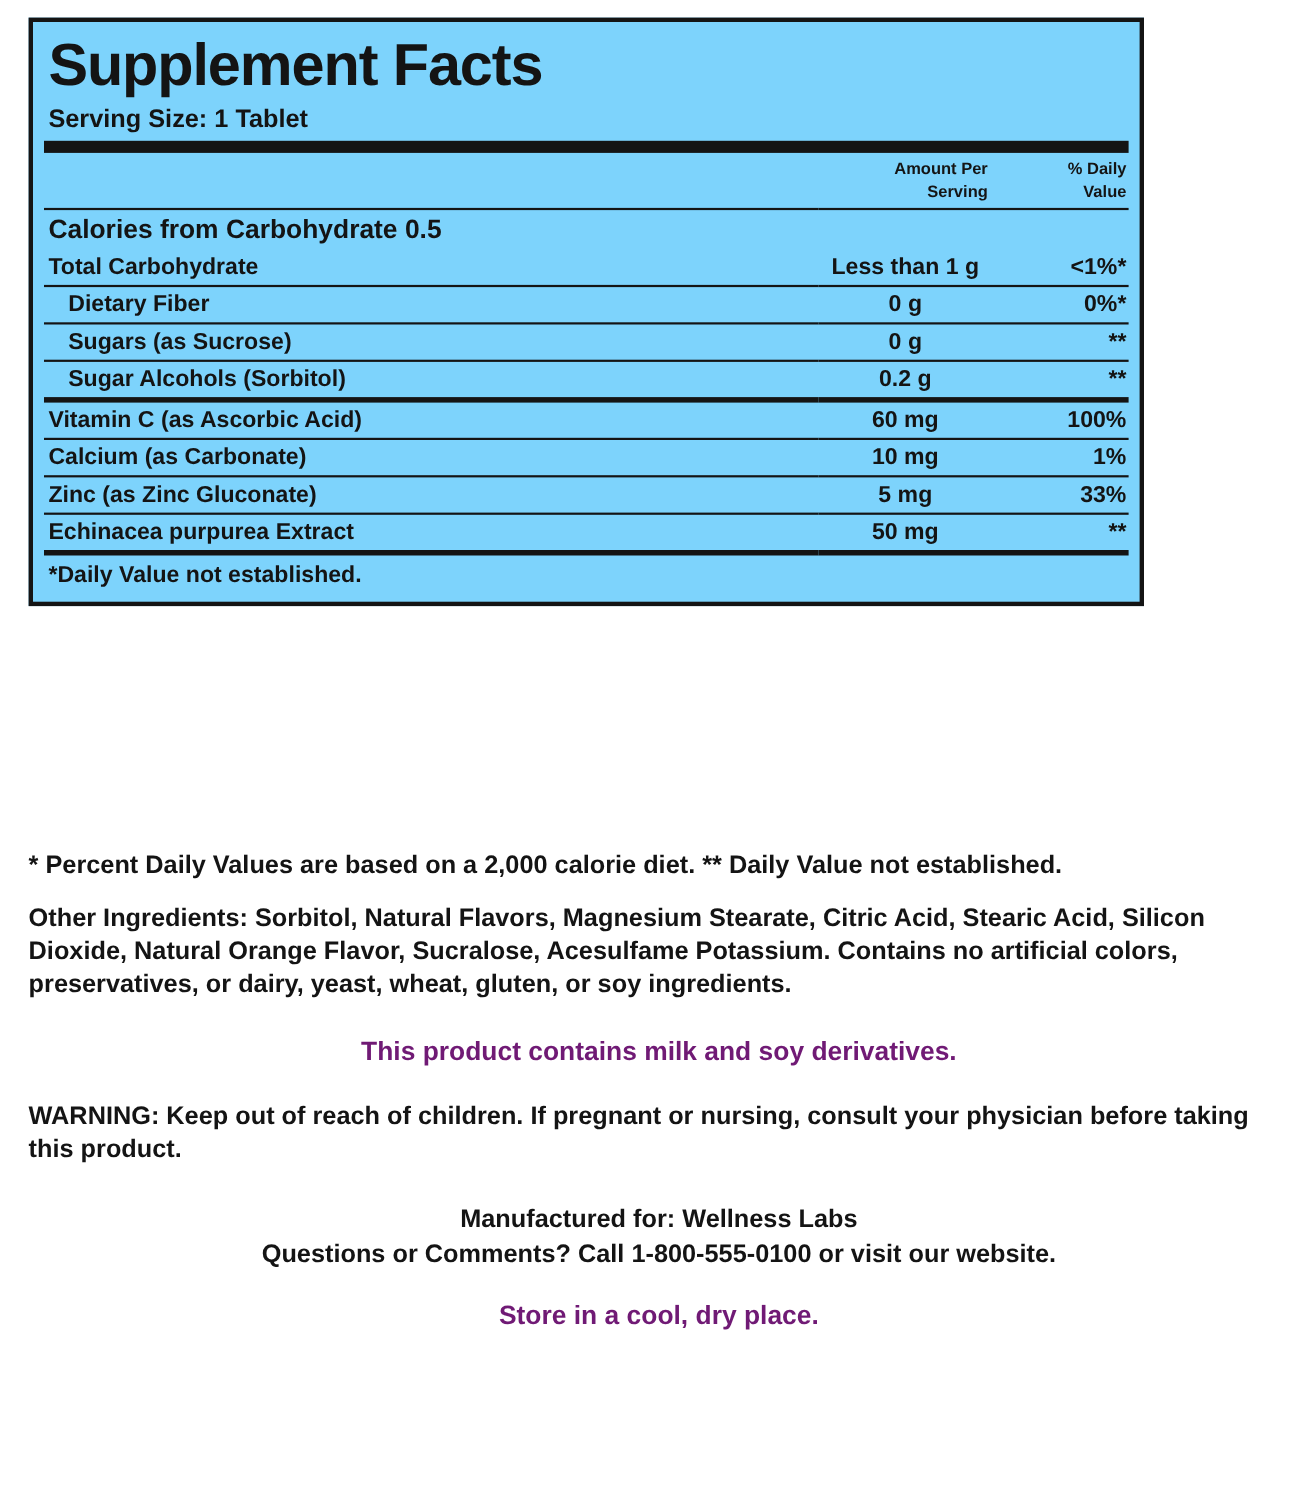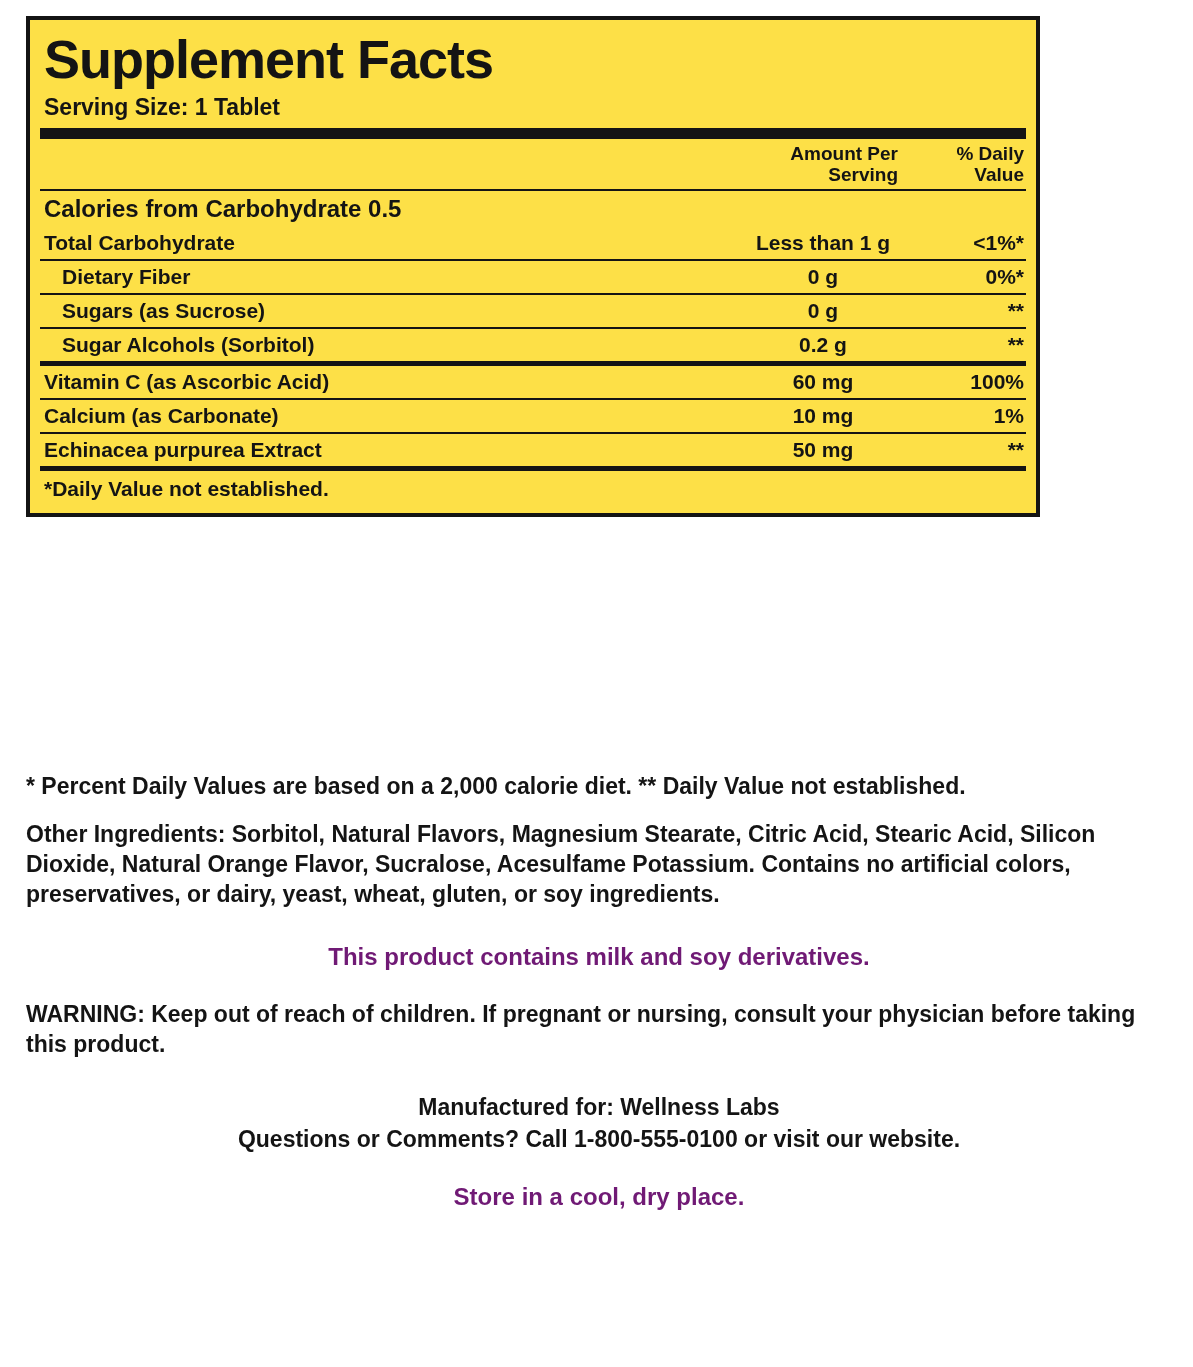--- a/index.html
+++ b/index.html
@@ -24,21 +24,21 @@
   }
 
   
   .facts-panel {
     position: absolute;
     left: 26px;
     top: 16px;
     width: 1014px;
     box-sizing: border-box;
     border: 4px solid #141414;
-    background: #fde047;
+    background: #7dd3fc;
     padding: 8px 10px 10px 10px;
   }
 
   .facts-title {
     font-size: 54px;
     line-height: 58px;
     font-weight: bold;
     letter-spacing: -1px;
     color: #141414;
     margin: 2px 0 0 4px;
@@ -76,21 +76,21 @@
 
   .hdr-row td {
     font-size: 19px;
     line-height: 21px;
     font-weight: bold;
     text-align: right;
     padding-bottom: 4px;
   }
   .hdr-sub {
     display: block;
-    font-size: 19px;
+    font-size: 15px;
     font-weight: bold;
   }
 
   .row-sep td {
     border-bottom: 2px solid #141414;
   }
   .row-sep-thick td {
     border-bottom: 5px solid #141414;
   }
   .indent-1 { padding-left: 22px !important; }
@@ -199,20 +199,25 @@
         <tr class="row-sep">
           <td class="col-name">Vitamin C (as Ascorbic Acid)</td>
           <td class="col-amt">60 mg</td>
           <td class="col-dv">100%</td>
         </tr>
         <tr class="row-sep">
           <td class="col-name">Calcium (as Carbonate)</td>
           <td class="col-amt">10 mg</td>
           <td class="col-dv">1%</td>
         </tr>
+        <tr class="row-sep">
+          <td class="col-name">Zinc (as Zinc Gluconate)</td>
+          <td class="col-amt">5 mg</td>
+          <td class="col-dv">33%</td>
+        </tr>
         <tr class="row-sep-thick">
           <td class="col-name">Echinacea purpurea Extract</td>
           <td class="col-amt">50 mg</td>
           <td class="col-dv">**</td>
         </tr>
       </tbody>
     </table>
 
     <div class="footnote-daily">*Daily Value not established.</div>
   </div>

